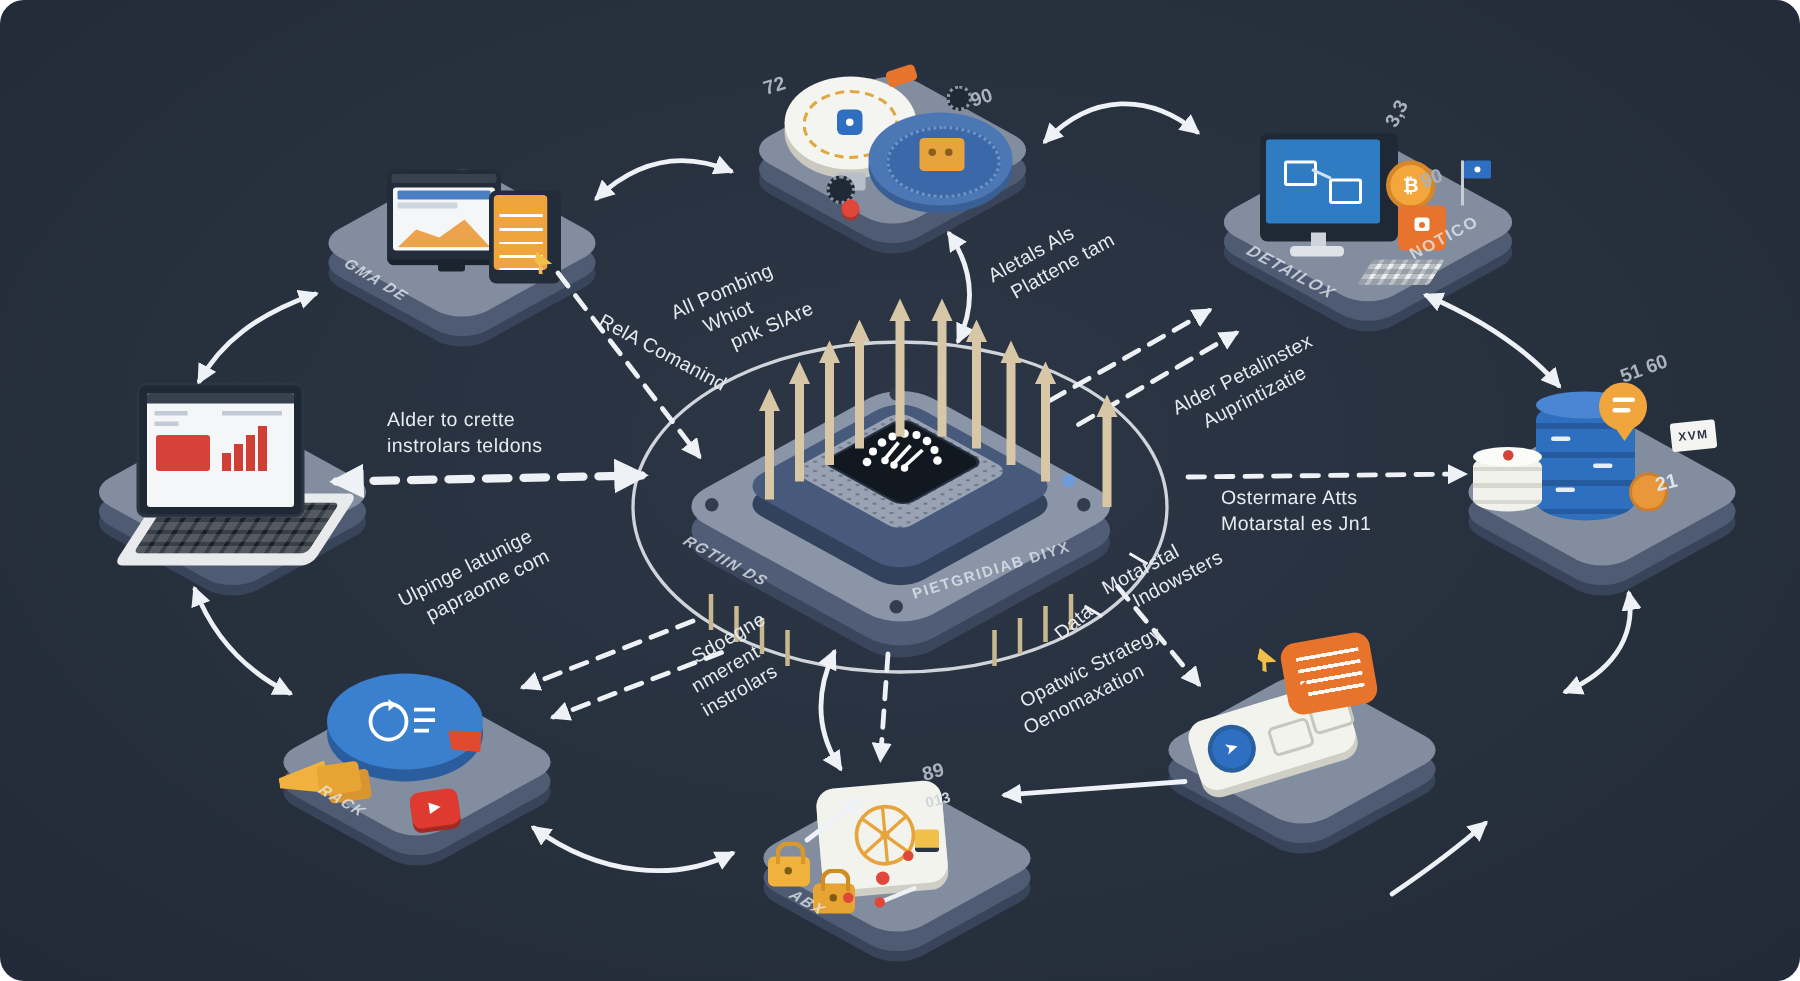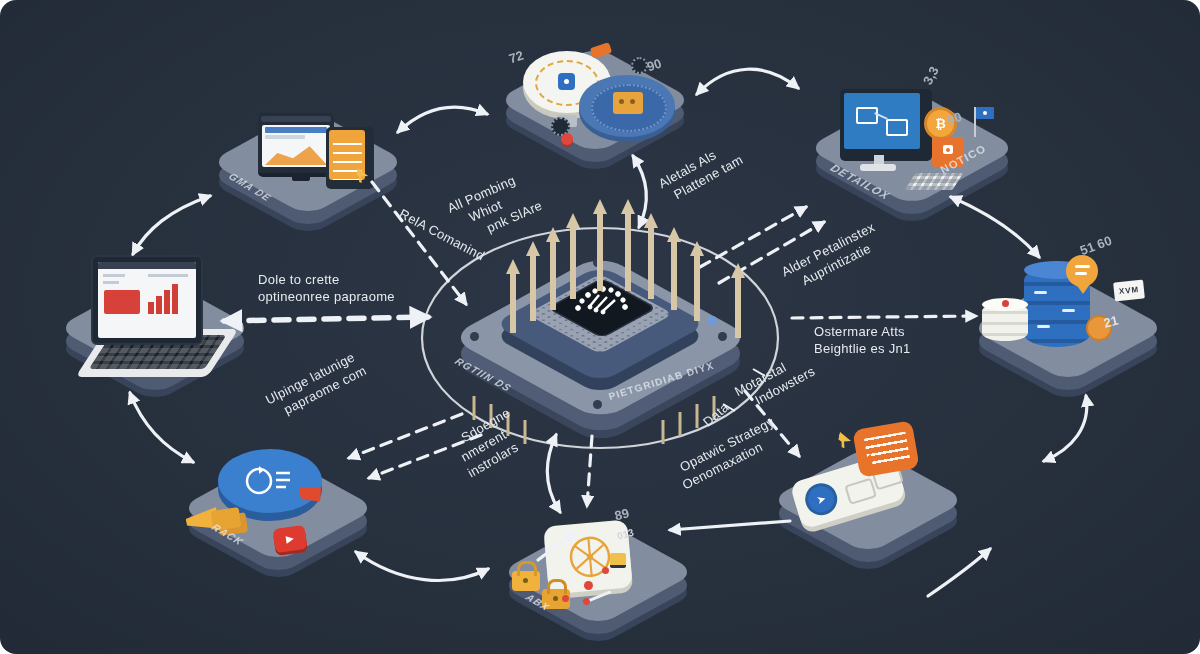--- a/index.html
+++ b/index.html
@@ -332,32 +332,32 @@
     <div style="padding-left:16px;">Whiot</div>
     <div style="padding-left:28px;">pnk SlAre</div>
   </div>
 
   <div class="flabel" style="left:656px;top:178px;transform:rotate(-29deg);">
     <div>Aletals Als</div>
     <div style="padding-left:8px;">Plattene tam</div>
   </div>
 
   <div class="flabel" style="left:258px;top:272px;">
-    <div>Dole to crette</div>
-    <div>optineonree papraome</div>
+    <div>Alder to crette</div>
+    <div>instrolars teldons</div>
   </div>
 
   <div class="flabel" style="left:779px;top:266px;transform:rotate(-27deg);">
     <div>Alder Petalinstex</div>
     <div style="padding-left:14px;">Auprintizatie</div>
   </div>
 
   <div class="flabel" style="left:814px;top:324px;">
     <div>Ostermare Atts</div>
-    <div>Beightlie es Jn1</div>
+    <div>Motarstal es Jn1</div>
   </div>
 
   <div class="flabel" style="left:263px;top:394px;transform:rotate(-27deg);">
     <div>Ulpinge latunige</div>
     <div style="padding-left:12px;">papraome com</div>
   </div>
 
   <div class="flabel" style="left:448px;top:438px;transform:rotate(-30deg);">
     <div style="padding-left:12px;">Sdoegne</div>
     <div style="padding-left:2px;">nmerent</div>

